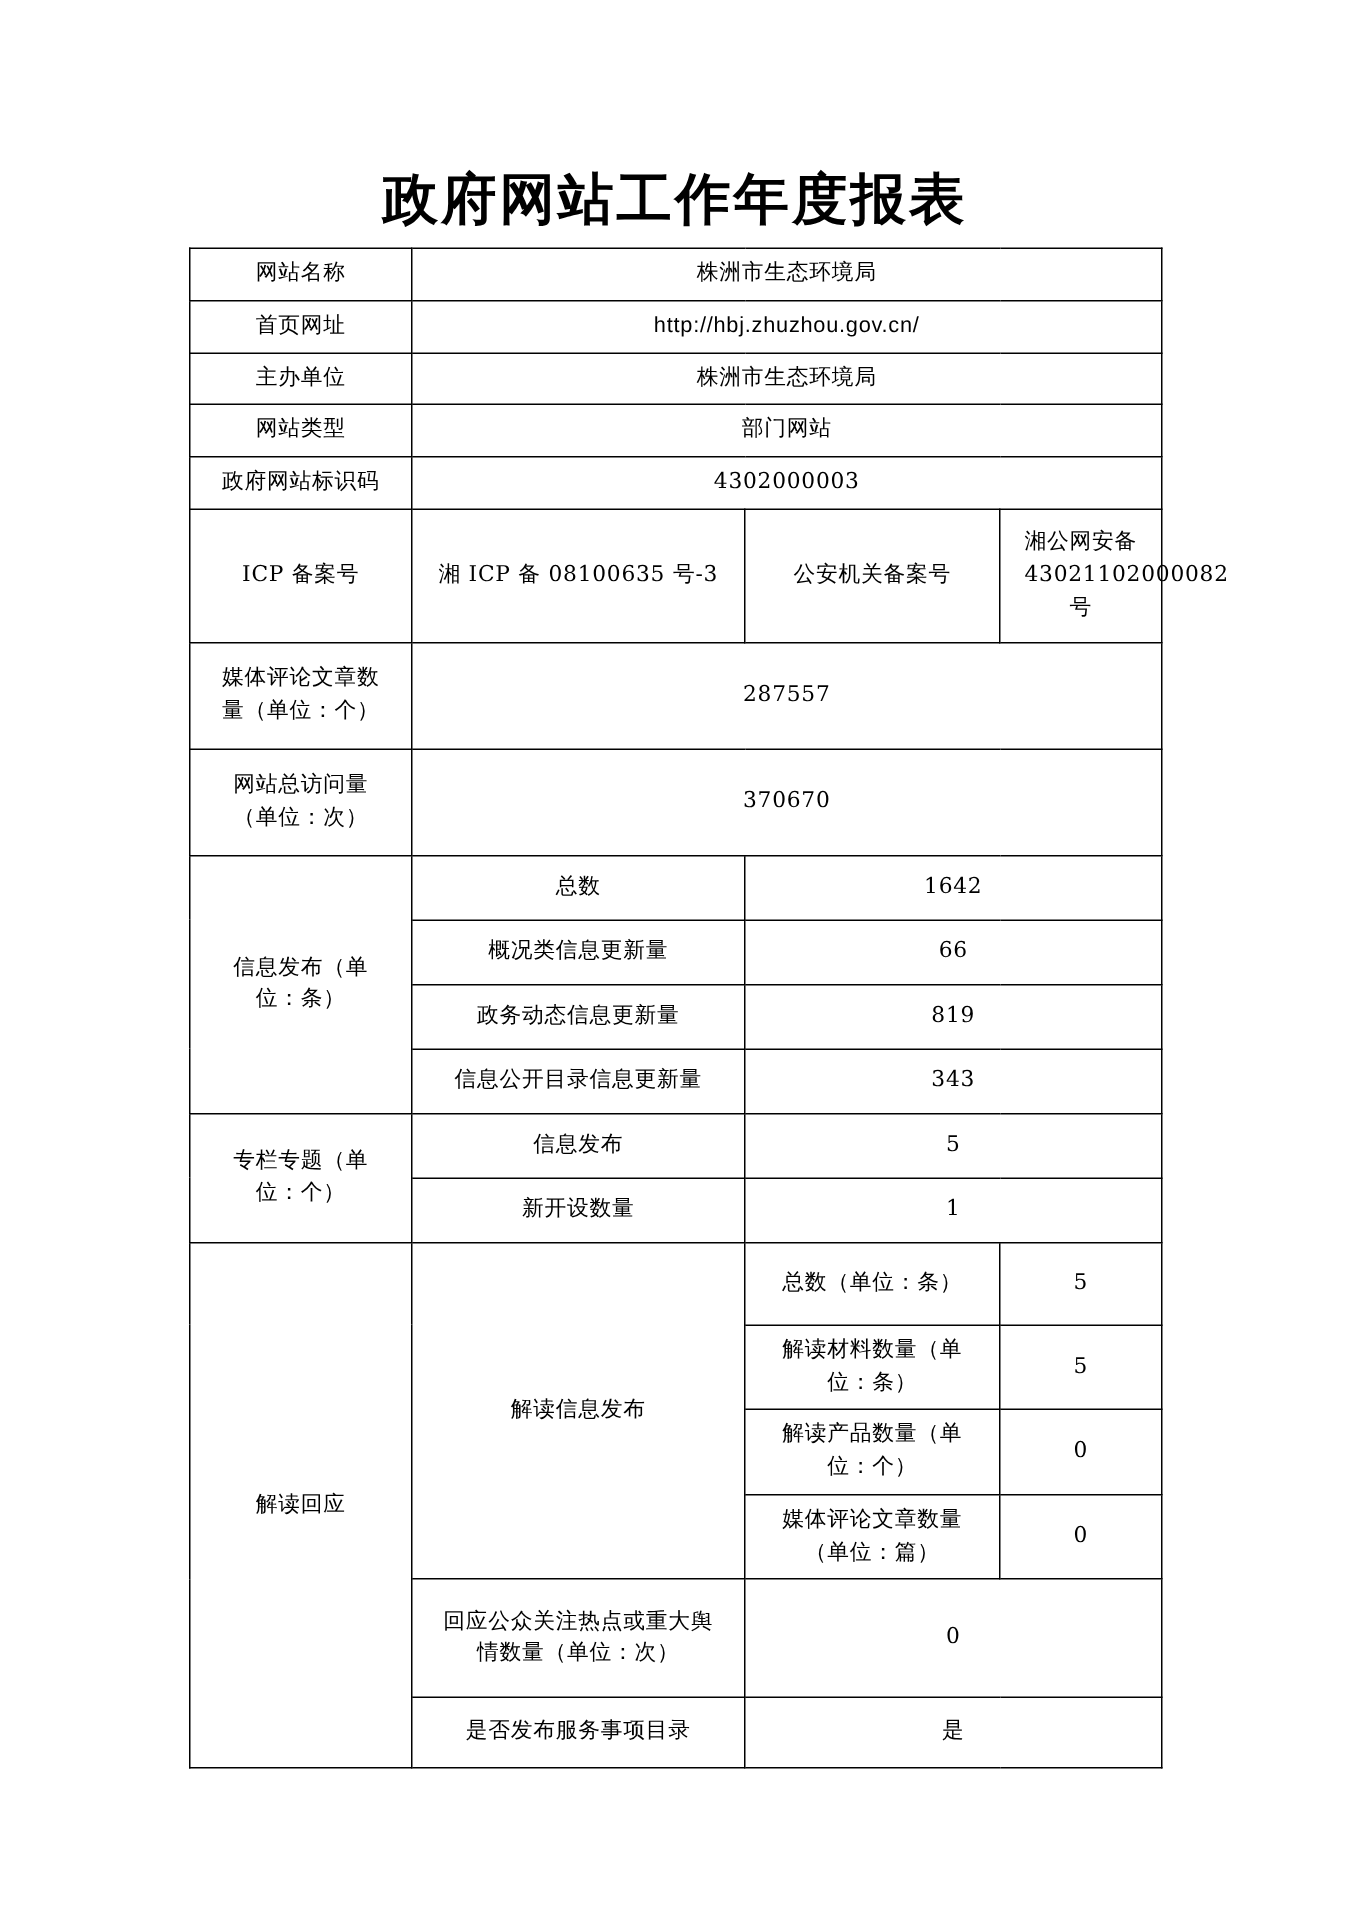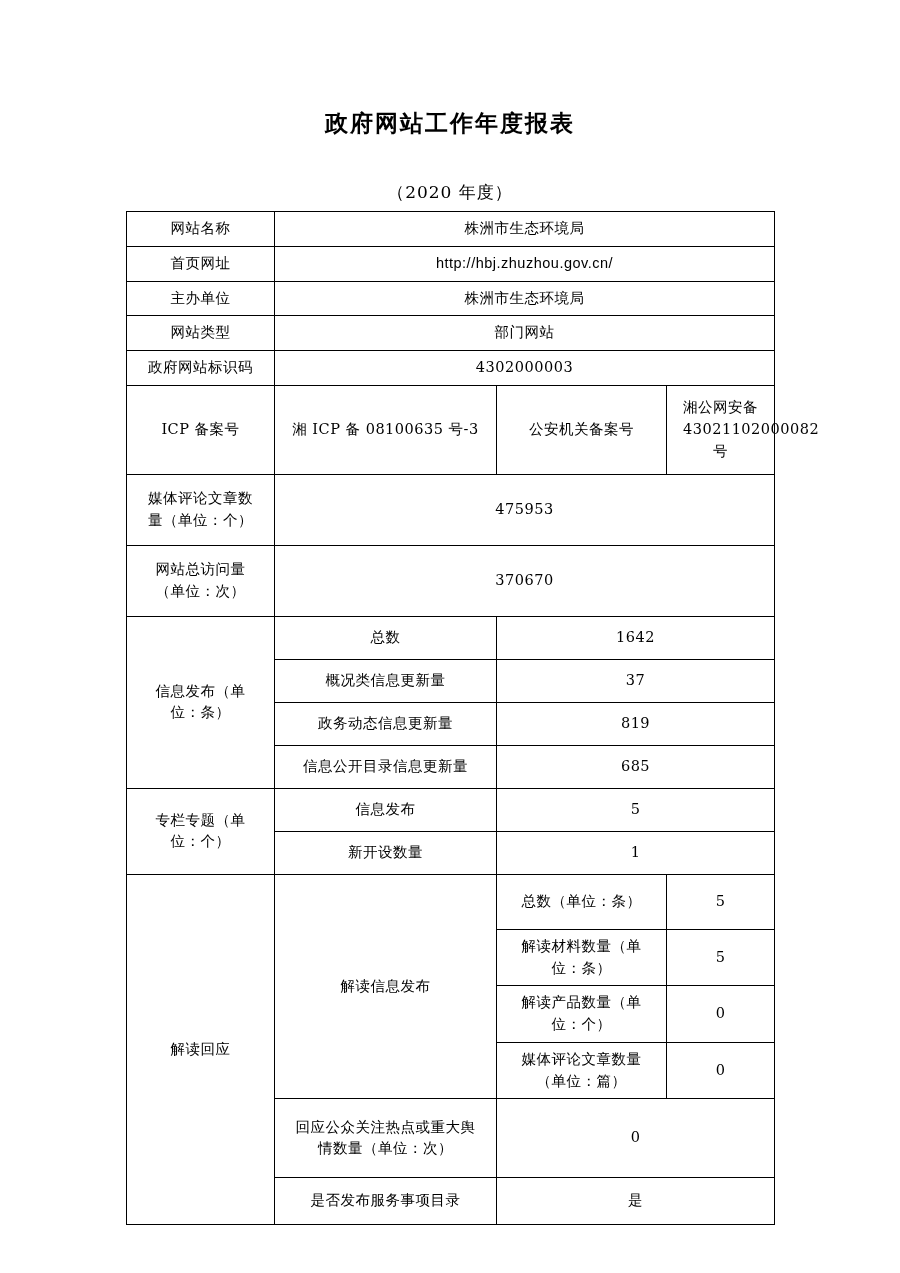--- a/index.html
+++ b/index.html
@@ -16,21 +16,21 @@
   }
   .page {
     width: 900px;
     height: 1273px;
     box-sizing: border-box;
     padding: 0;
     position: relative;
   }
   .doc-title {
     text-align: center;
-    font-size: 23px;
+    font-size: 37px;
     font-weight: bold;
     letter-spacing: 2px;
     margin-top: 108px;
     font-family: "DejaVu Sans", "Liberation Sans", sans-serif;
   }
   .doc-subtitle {
     text-align: center;
     font-size: 17px;
     margin-top: 42px;
     letter-spacing: 1px;
@@ -78,21 +78,20 @@
     line-height: 1.45;
     margin-left: 17px;
   }
 </style>
 </head>
 <body>
 
 <div class="page">
 
   <div class="doc-title">政府网站工作年度报表</div>
-  <div class="doc-subtitle">（2020 年度）</div>
 
   <table class="report">
     <colgroup>
       <col style="width:148px">
       <col style="width:222px">
       <col style="width:170px">
       <col style="width:108px">
     </colgroup>
     <tbody>
       <tr>
@@ -116,43 +115,43 @@
         <td colspan="3">4302000003</td>
       </tr>
       <tr>
         <td class="label tall" style="height:76px">ICP 备案号</td>
         <td>湘 ICP 备 08100635 号-3</td>
         <td>公安机关备案号</td>
         <td class="two-line">湘公网安备 43021102000082 号</td>
       </tr>
       <tr>
         <td class="label two-line" style="height:58px">媒体评论文章数量（单位：个）</td>
-        <td colspan="3">475953</td>
+        <td colspan="3">287557</td>
       </tr>
       <tr>
         <td class="label two-line" style="height:58px">网站总访问量（单位：次）</td>
         <td colspan="3">370670</td>
       </tr>
 
       <tr>
         <td class="label two-line" rowspan="4">信息发布（单位：条）</td>
         <td class="row-h">总数</td>
         <td class="row-h" colspan="2">1642</td>
       </tr>
       <tr>
         <td class="row-h">概况类信息更新量</td>
-        <td class="row-h" colspan="2">37</td>
+        <td class="row-h" colspan="2">66</td>
       </tr>
       <tr>
         <td class="row-h">政务动态信息更新量</td>
         <td class="row-h" colspan="2">819</td>
       </tr>
       <tr>
         <td class="row-h">信息公开目录信息更新量</td>
-        <td class="row-h" colspan="2">685</td>
+        <td class="row-h" colspan="2">343</td>
       </tr>
 
       <tr>
         <td class="label two-line" rowspan="2">专栏专题（单位：个）</td>
         <td class="row-h">信息发布</td>
         <td class="row-h" colspan="2">5</td>
       </tr>
       <tr>
         <td class="row-h">新开设数量</td>
         <td class="row-h" colspan="2">1</td>

